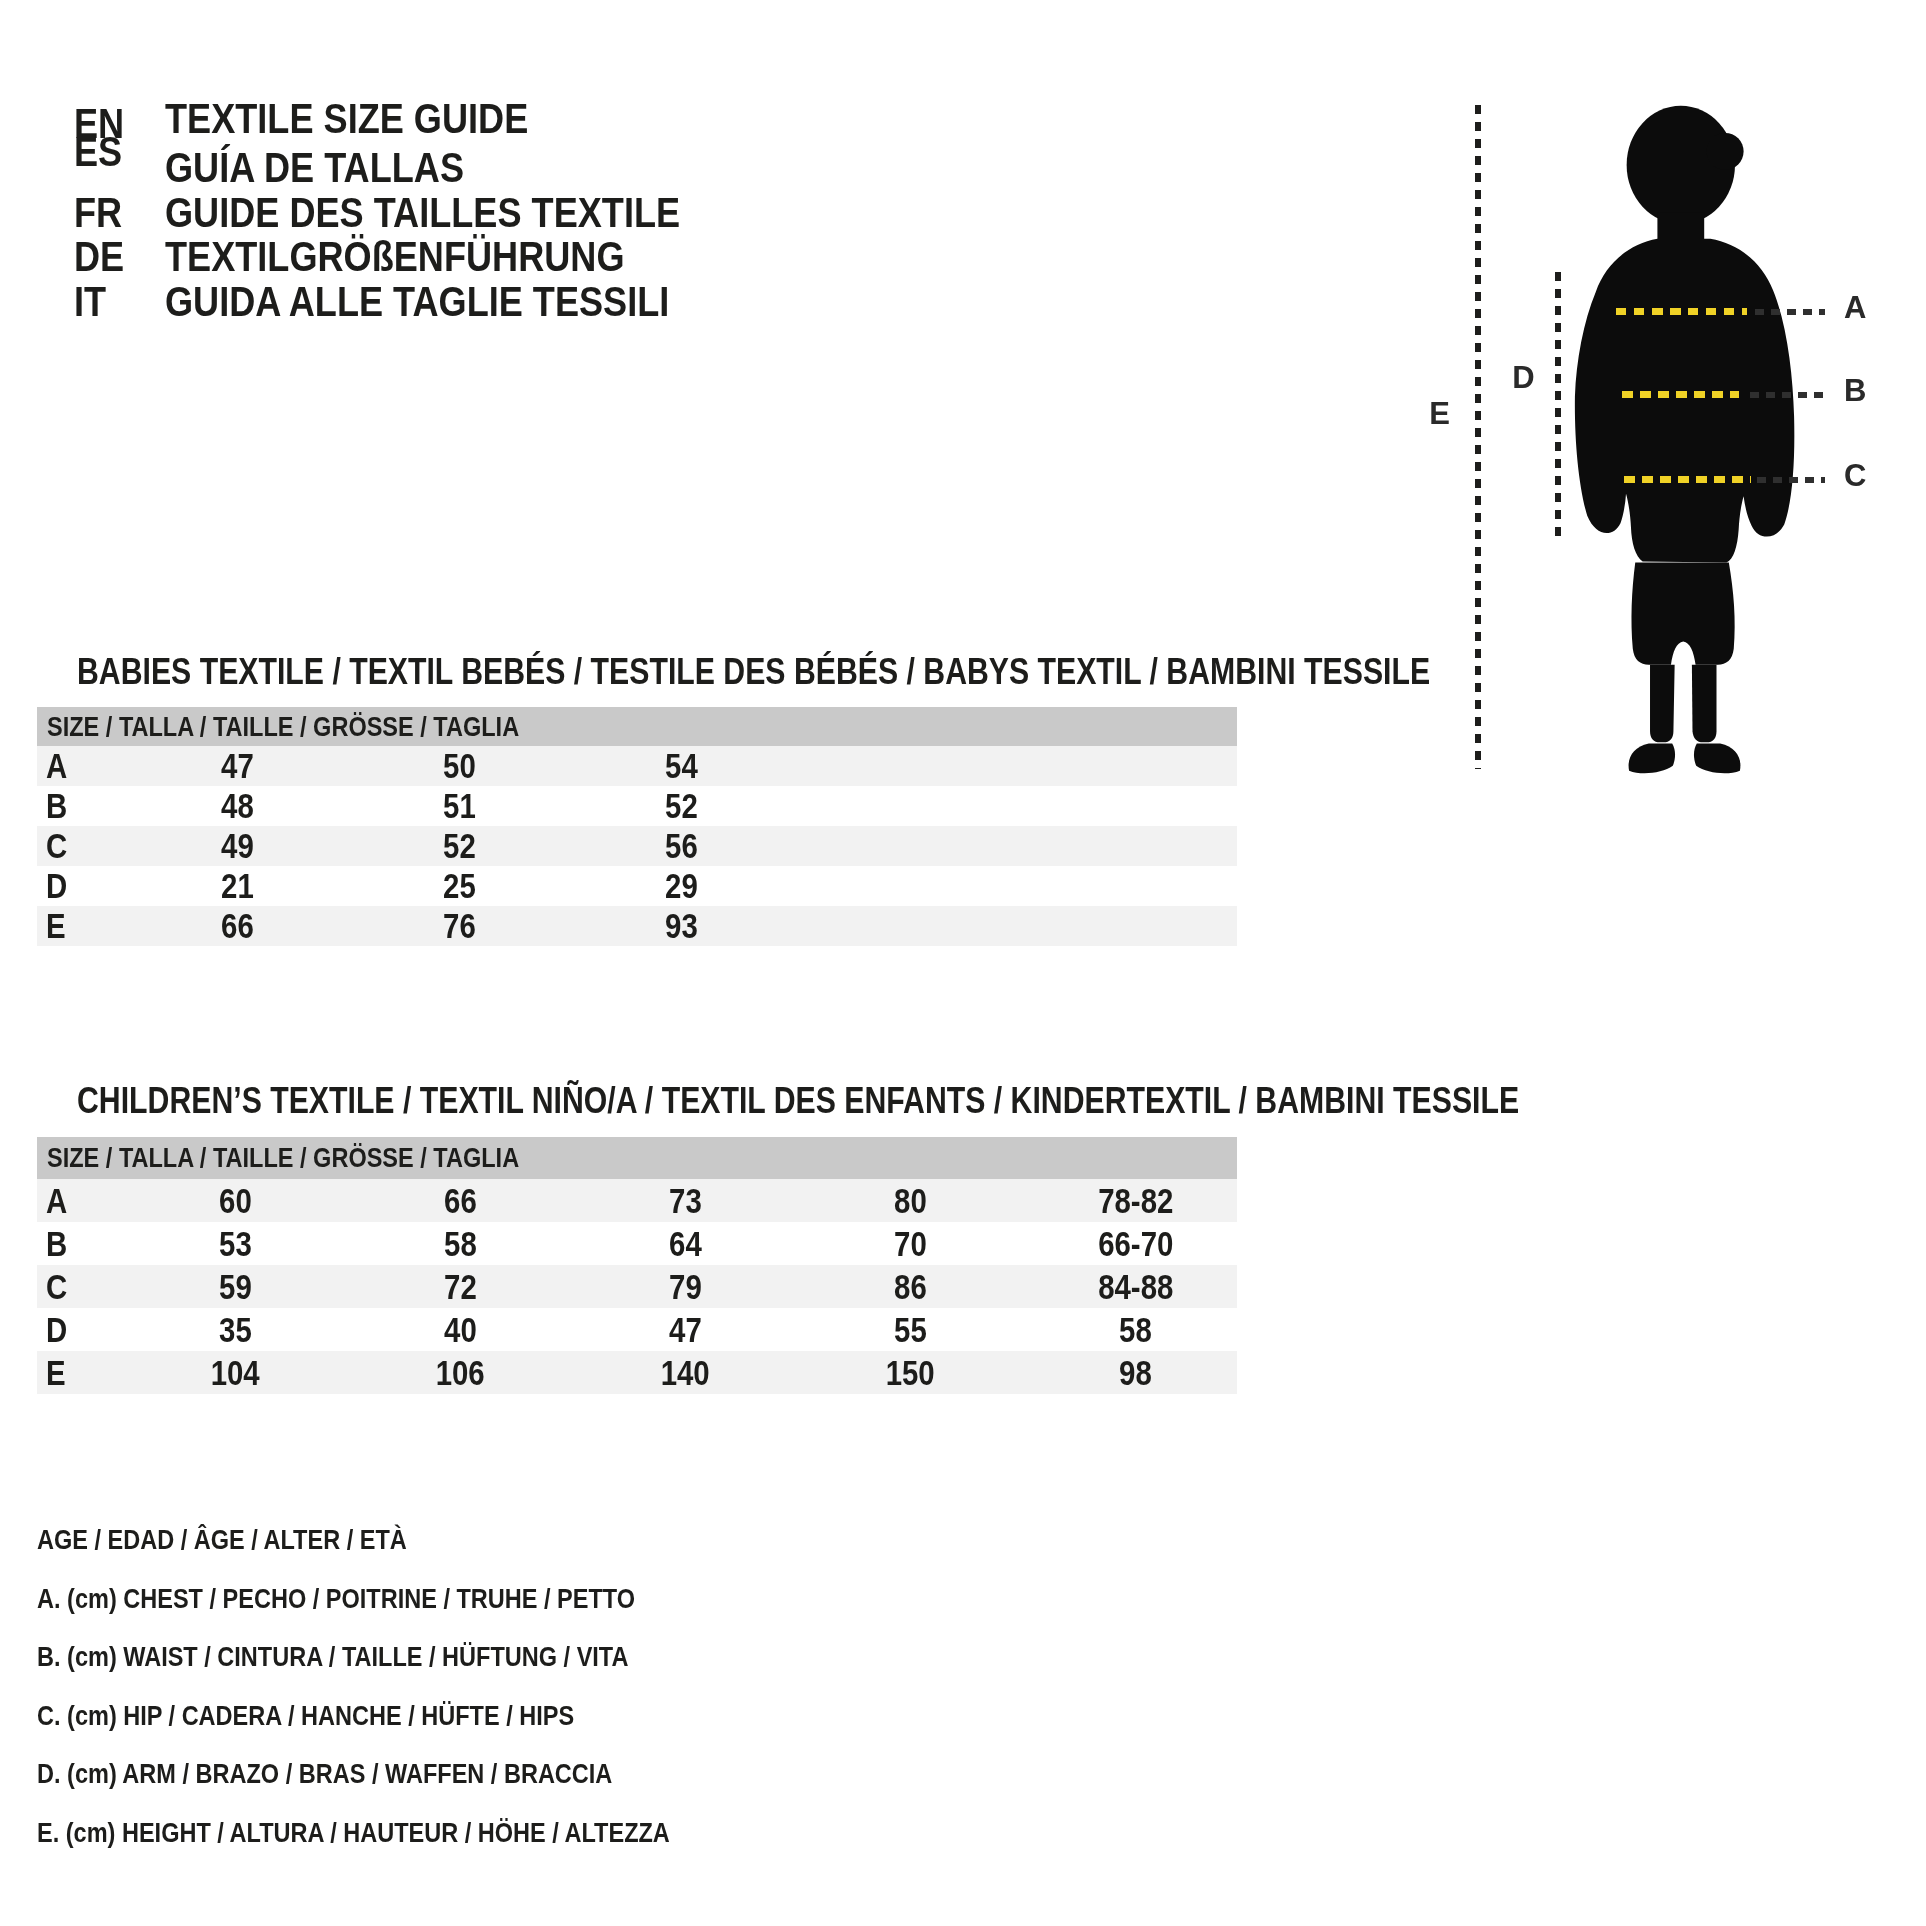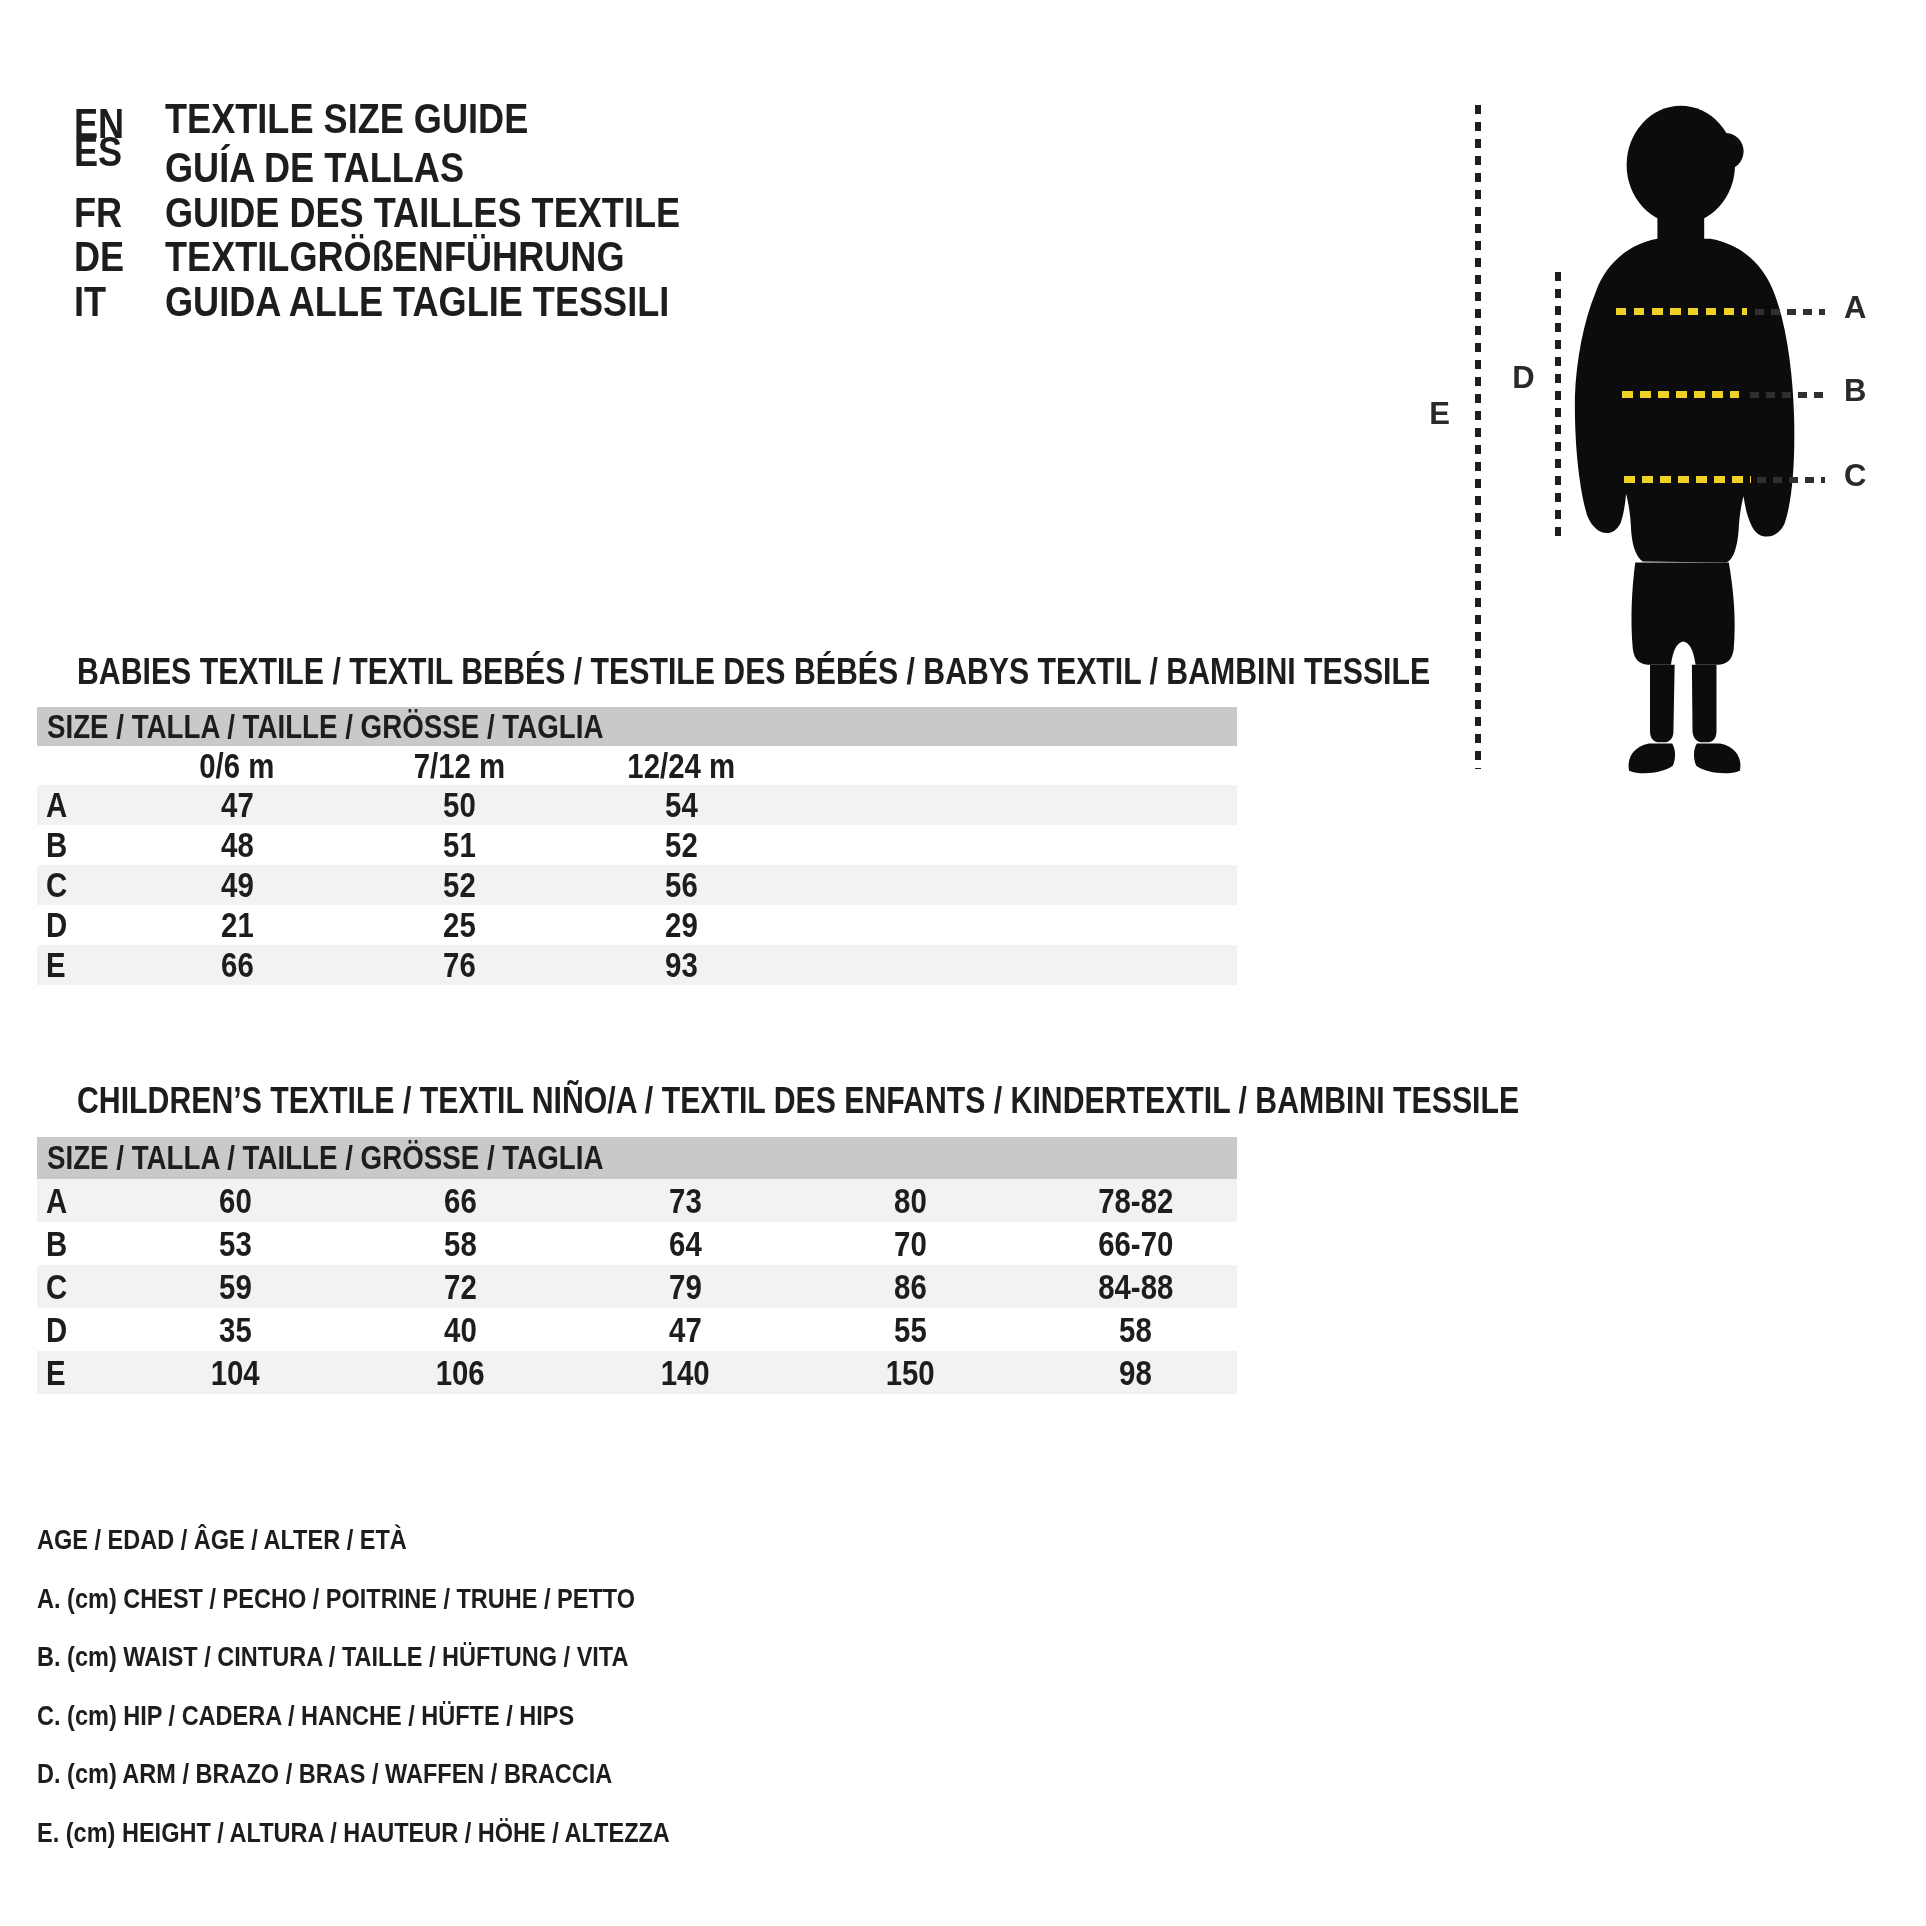--- a/index.html
+++ b/index.html
@@ -14,21 +14,21 @@
 
   
   .lang-code{position:absolute;left:74px;font-size:43px;line-height:44px;}
   .lang-title{position:absolute;left:165px;font-size:43px;line-height:44px;}
 
   
   .section-title{position:absolute;left:37px;font-size:36px;line-height:39px;margin-left:40px;}
 
   
   .size-table{position:absolute;left:37px;width:1200px;}
-  .size-bar{background:#c9c9c9;display:flex;align-items:center;padding-left:10px;font-size:33px;}
+  .size-bar{background:#c9c9c9;display:flex;align-items:center;padding-left:10px;font-size:28px;}
   .grid-b{display:grid;grid-template-columns:89px 222px 222px 222px;}
   .grid-c{display:grid;grid-template-columns:86px 225px 225px 225px 225px 225px;}
   .cell{display:flex;align-items:center;justify-content:center;font-size:35px;}
   .letter{justify-content:flex-start;padding-left:8.6px;}
   .stripe{background:#f2f2f2;}
 
   
   .legend-line{position:absolute;left:37px;font-size:28px;line-height:38px;}
 
   
@@ -126,32 +126,20 @@
   <div class="hdash-d" style="left:1757px;top:477px;width:68px"></div>
   <span class="fig-label" style="left:1844px;top:458px">C</span>
 </div>
 
 <div class="section-title" style="top:652px"><span class="cond">BABIES TEXTILE / TEXTIL BEBÉS / TESTILE DES BÉBÉS / BABYS TEXTIL / BAMBINI TESSILE</span></div>
 
 <div class="size-table" style="top:707px">
   <div class="size-bar" style="height:39px">
       <span class="cond">SIZE / TALLA / TAILLE / GRÖSSE / TAGLIA</span>
     </div>
-  <div class="grid-b" style="height:39px">
-    <div class="cell letter"></div>
-    <div class="cell">
-        <span class="condc">0/6 m</span>
-      </div>
-    <div class="cell">
-        <span class="condc">7/12 m</span>
-      </div>
-    <div class="cell">
-        <span class="condc">12/24 m</span>
-      </div>
-  </div>
   <div class="grid-b stripe" style="height:40px">
     <div class="cell letter">
         <span class="cond">A</span>
       </div>
     <div class="cell">
         <span class="condc">47</span>
       </div>
     <div class="cell">
         <span class="condc">50</span>
       </div>

